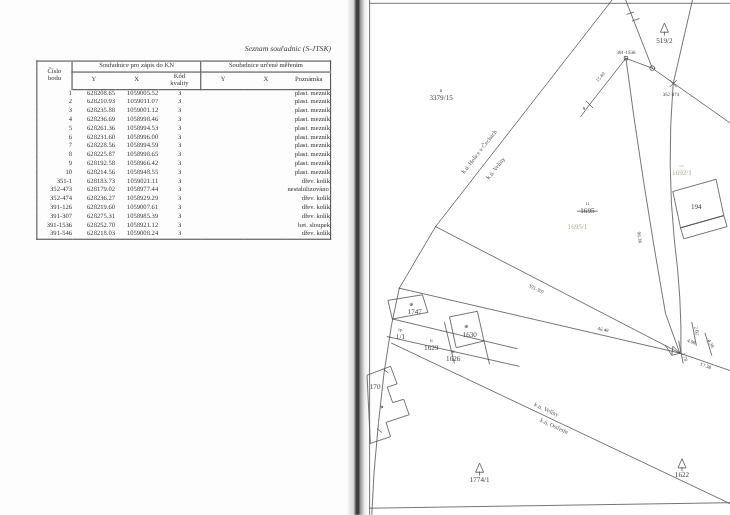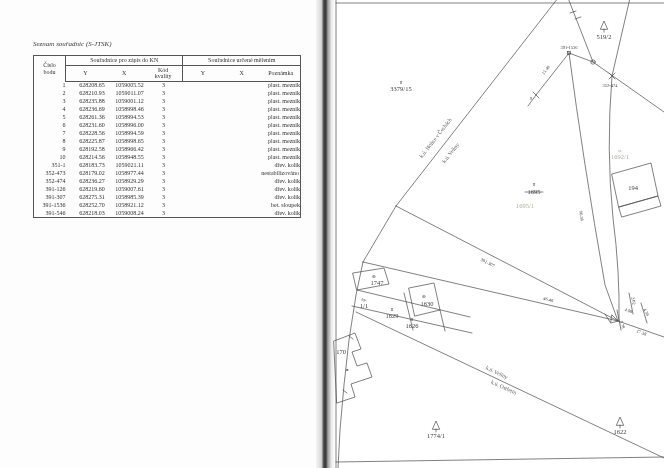--- a/index.html
+++ b/index.html
@@ -3,21 +3,21 @@
 <meta charset="utf-8">
 <style>
   html,body{margin:0;padding:0;}
   body{width:664px;height:468px;position:relative;background:#ffffff;
        font-family:"Liberation Serif",serif;overflow:hidden;}
   .page-left{position:absolute;left:0;top:0;width:318px;height:468px;background:#fdfdfd;}
   .fold{position:absolute;left:316px;top:0;width:19px;height:468px;
         background:linear-gradient(90deg,#f6f6f6 0%,#d8d8d8 28%,#3f3f3f 42%,#3c3c3c 52%,#9a9a9a 62%,#ececec 82%,#ffffff 100%);}
   .page-right{position:absolute;left:335px;top:0;width:329px;height:468px;background:#ffffff;}
 
-  .doc-title{position:absolute;left:33px;top:40px;width:268px;text-align:left;
+  .doc-title{position:absolute;left:33px;top:40px;width:268px;text-align:right;
              font-size:7px;font-style:italic;color:#3a3a3a;}
 
   table.coords{position:absolute;left:33px;top:55px;width:268px;height:163px;
                border-collapse:collapse;table-layout:fixed;color:#333;}
   table.coords,table.coords th,table.coords td{border:0 solid #555;}
   table.coords{border:1px solid #555;}
   table.coords th{font-weight:normal;font-size:6px;line-height:6.5px;padding:1px 0;}
   table.coords td{font-size:6px;line-height:6.4px;height:6.9px;padding:0;white-space:nowrap;overflow:hidden;}
   .bR{border-right:1px solid #555 !important;}
   .bB{border-bottom:1px solid #555 !important;}

